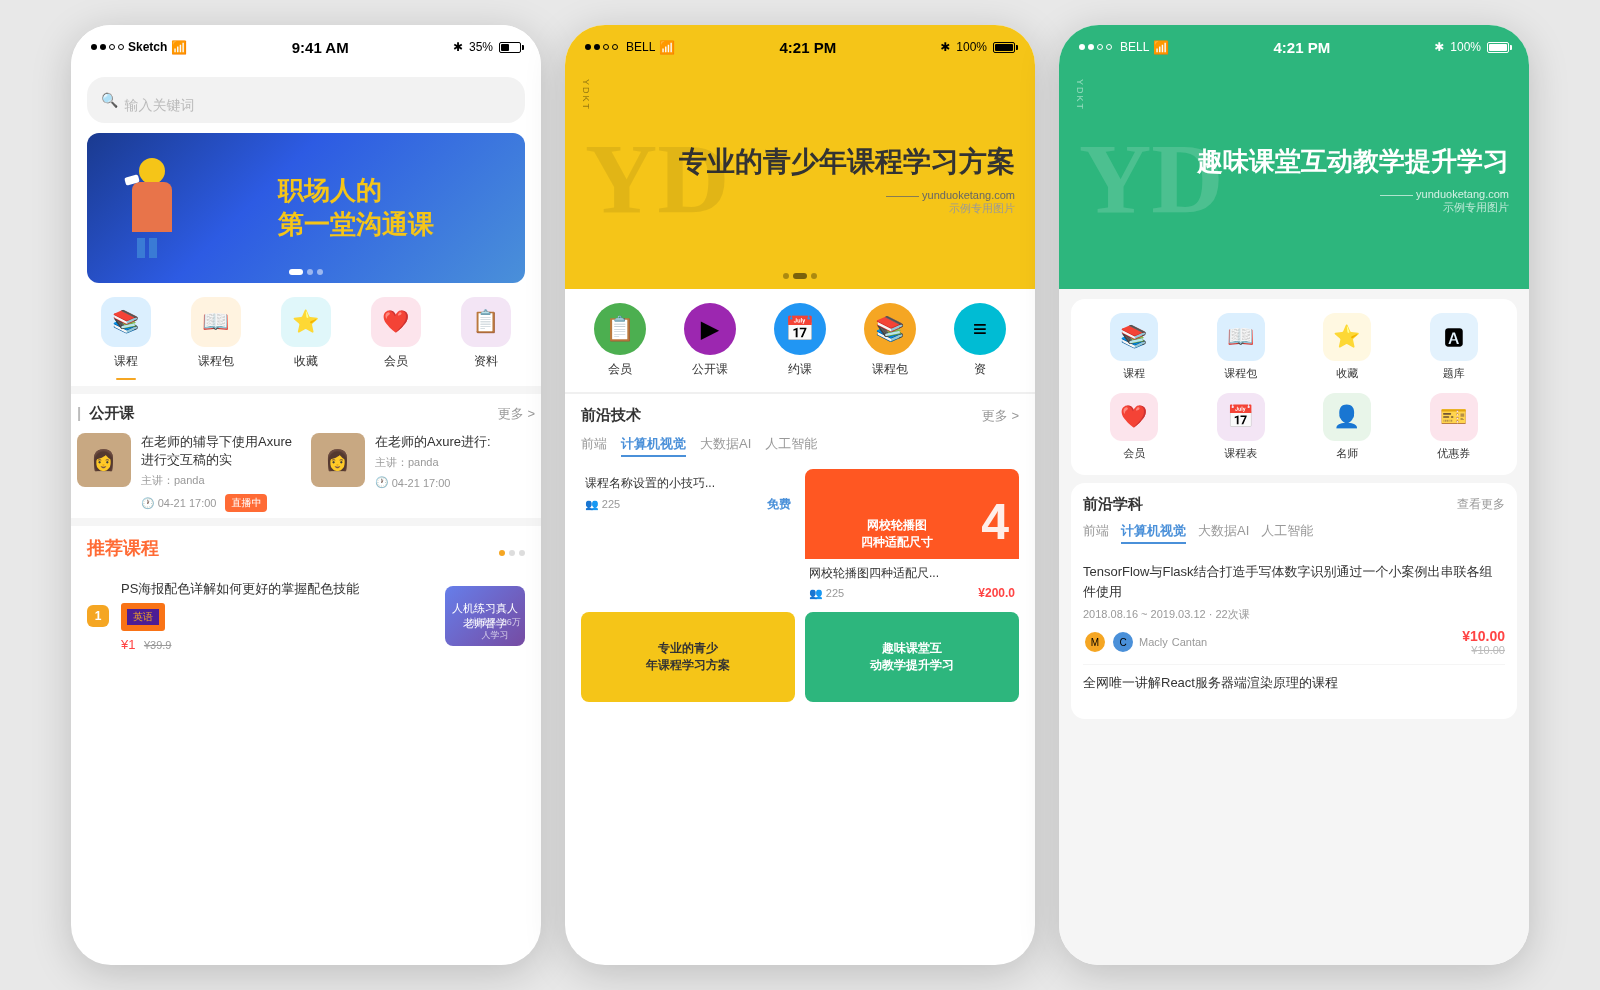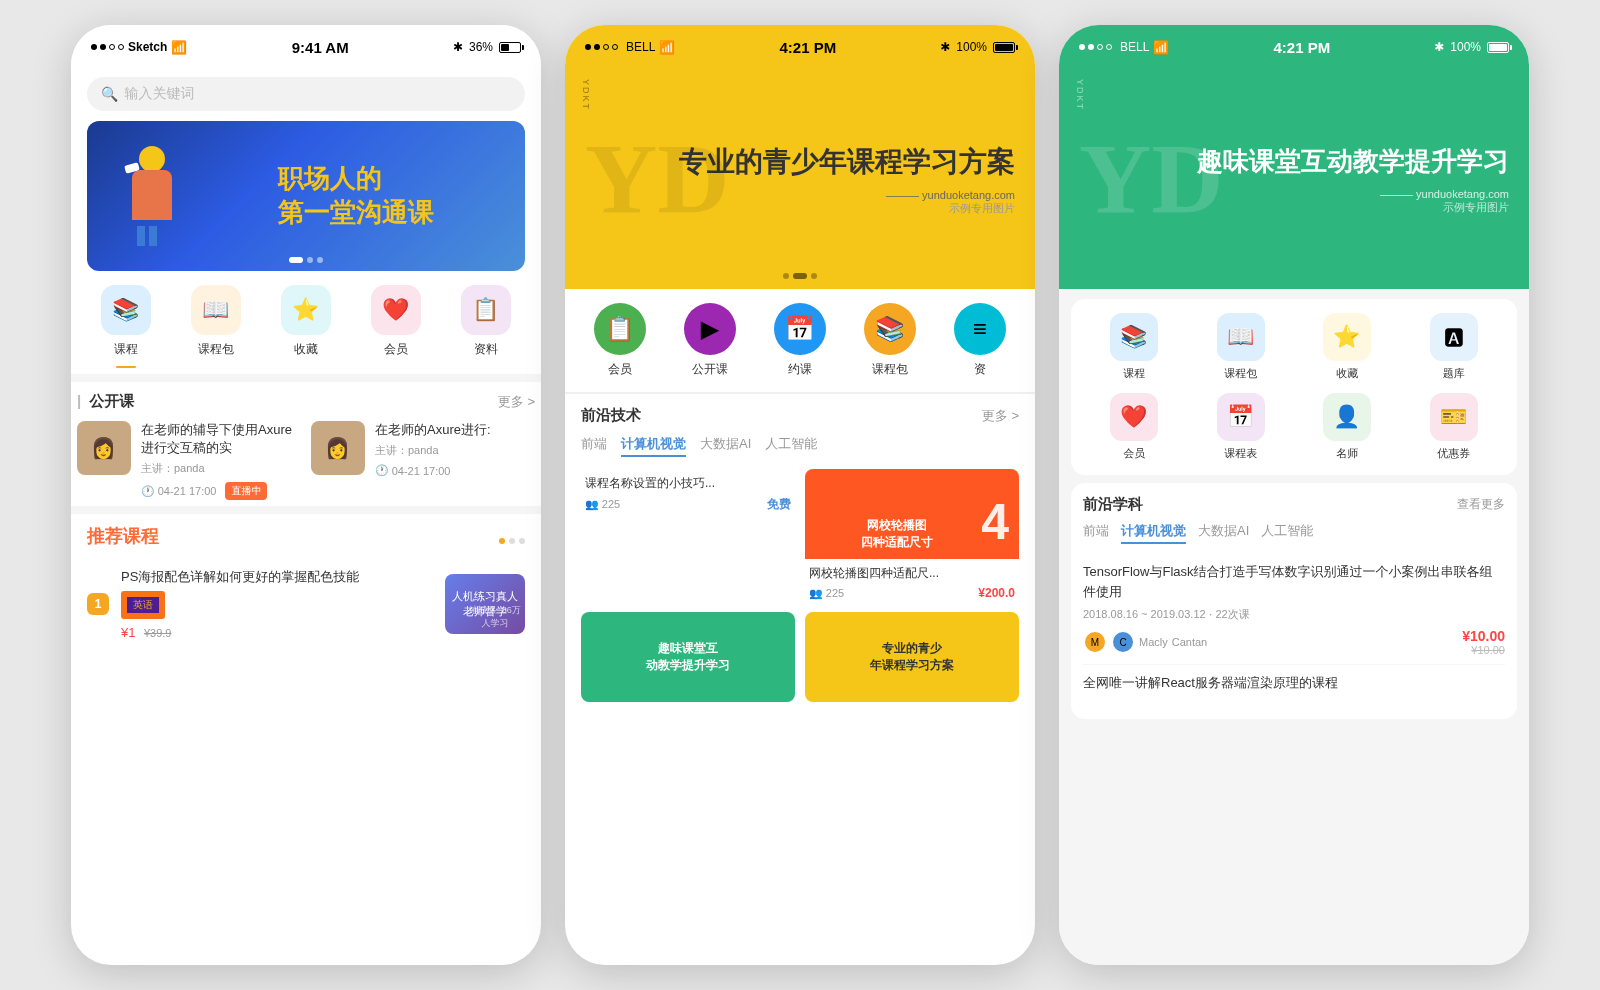--- a/index.html
+++ b/index.html
@@ -322,32 +322,32 @@
         <div class="dot"></div>
         <div class="dot empty"></div>
         <div class="dot empty"></div>
       </div>
       <span style="font-size:12px;font-weight:bold;">Sketch</span>
       <span style="font-size:13px;">📶</span>
     </div>
     <span style="font-size:15px;font-weight:600;">9:41 AM</span>
     <div class="status-right">
       <span>✱</span>
-      <span>36%</span>
+      <span>35%</span>
       <div class="battery">
         <div class="battery-fill" style="width:42%;"></div>
       </div>
     </div>
   </div>
 
   <div class="phone1-content">
 
     <div class="search-bar">
       <span>🔍</span>
-      <span style="color:#bbb;font-size:14px;">输入关键词</span>
+      <span style="color:#bbb;font-size:14px;margin-top:12px;">输入关键词</span>
     </div>
 
     <div class="banner">
 
       <div style="position:absolute;left:20px;top:50%;transform:translateY(-50%);width:90px;height:110px;display:flex;align-items:center;justify-content:center;">
 
         <div style="position:relative;width:70px;height:100px;">
           <div style="width:26px;height:26px;border-radius:50%;background:#f5c518;position:absolute;top:0;left:22px;"></div>
           <div style="width:40px;height:50px;background:#e8744a;border-radius:8px 8px 0 0;position:absolute;top:24px;left:15px;"></div>
           <div style="width:14px;height:8px;background:#fff;border-radius:2px;position:absolute;top:18px;left:8px;transform:rotate(-15deg);"></div>
@@ -559,27 +559,27 @@
           </div>
           <div class="course-thumb-info">
             <div class="course-thumb-title">网校轮播图四种适配尺...</div>
             <div class="course-thumb-meta">
               <span class="course-views">👥 <span>225</span></span>
               <span class="course-price-pay">¥200.0</span>
             </div>
           </div>
         </div>
         <div class="course-thumb">
+          <div class="course-thumb-img" style="background:#f5c518;color:#333;">
+            <span>专业的青少<br>年课程学习方案</span>
+          </div>
+        </div>
+        <div class="course-thumb">
           <div class="course-thumb-img" style="background:#2db67d;">
             <span>趣味课堂互<br>动教学提升学习</span>
-          </div>
-        </div>
-        <div class="course-thumb">
-          <div class="course-thumb-img" style="background:#f5c518;color:#333;">
-            <span>专业的青少<br>年课程学习方案</span>
           </div>
         </div>
       </div>
     </div>
   </div>
 </div>
 
 <div class="phone">
   <div class="status-bar green">
     <div class="status-left">

